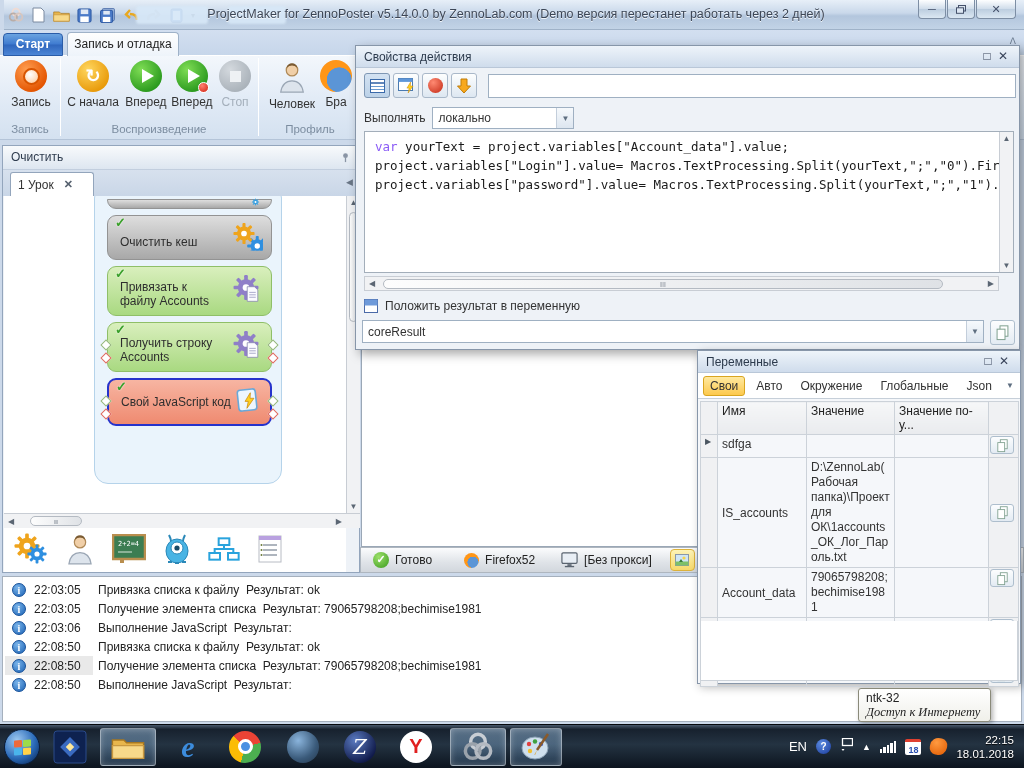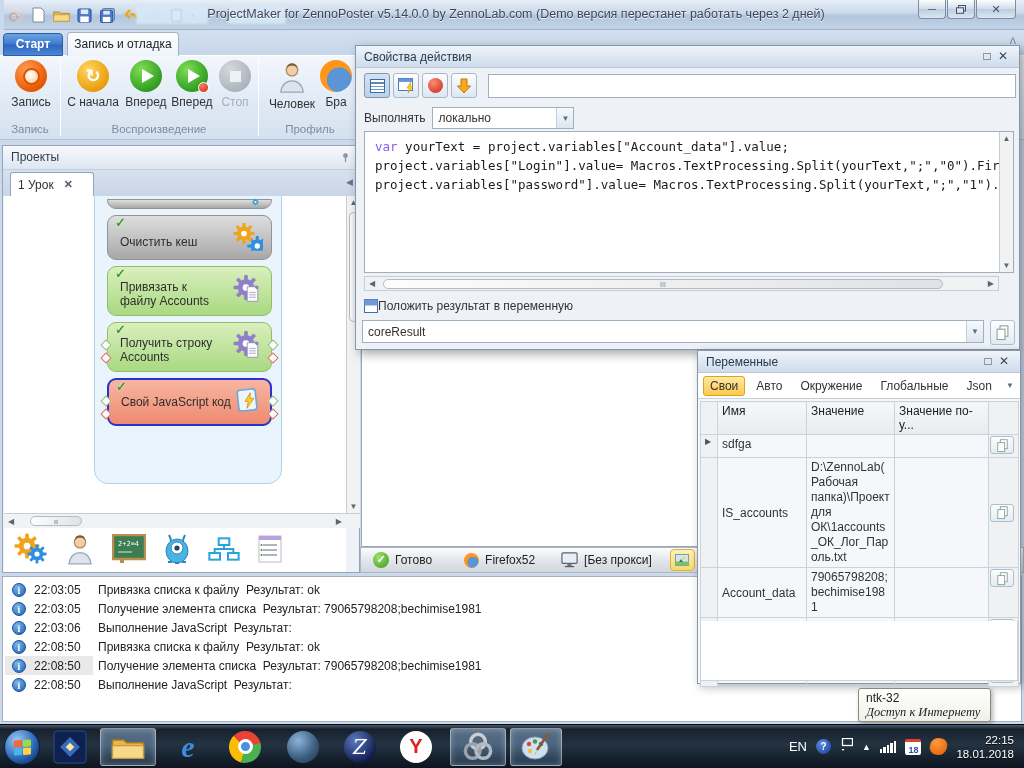--- a/index.html
+++ b/index.html
@@ -331,21 +331,21 @@
     <span class="toggle">
       <svg width="14" height="12" viewBox="0 0 14 12">
           <rect x="0.5" y="0.5" width="13" height="11" fill="#fff" stroke="#4a7ab0"></rect>
           <rect x="8" y="0.5" width="5.5" height="11" fill="#5e96d8"></rect>
         </svg>
     </span>
   </div>
 
   <div class="abs lpanel">
     <div class="abs lp-head">
-      <span>Проекты</span>
+      <span>Очистить</span>
       <svg class="abs" style="right:8px;top:6px" width="11" height="11">
           <use href="#pin"></use>
         </svg>
     </div>
     <div class="abs lp-tabrow">
       <div class="abs lp-tab">
         <span>1 Урок</span>
         <span style="color:#55606e;font-weight:bold;font-size:11px">✕</span>
       </div>
       <span class="abs" style="right:6px;top:7px;color:#6a7686;font-size:9px">◀</span>
@@ -543,21 +543,21 @@
 <span>project.variables["password"].value= Macros.TextProcessing.Split(yourText,";","1").First()</span></div>
     <div class="abs sbar" style="left:643px;top:86px;width:14px;height:140px;border-left:1px solid #c8cdd4">
       <div class="sb-arrow">▲</div>
       <div class="sb-arrow abs" style="bottom:0;width:100%">▼</div>
     </div>
     <div class="abs sbar" style="left:8px;top:230px;width:635px;height:15px;border:1px solid #c8cdd4">
       <span class="abs sb-arrow" style="left:4px;top:0">◀</span>
       <div class="sb-thumb abs" style="left:18px;top:1.5px;width:560px;height:10px;text-align:center;font-size:7px;color:#8a929c;line-height:9px">‖‖</div>
       <span class="abs sb-arrow" style="right:4px;top:0">▶</span>
     </div>
-    <div class="abs" style="left:8px;top:253px;display:flex;align-items:center;">
+    <div class="abs" style="left:8px;top:253px;display:flex;align-items:center;gap:7px">
       <svg width="14" height="14" viewBox="0 0 14 14">
           <rect x="0.5" y="0.5" width="13" height="13" fill="#fff" stroke="#4a6aa8"></rect>
           <path d="M0.5 0.5 h13 v6 h-13 z" fill="#6e9ada"></path>
         </svg>
       <span>Положить результат в переменную</span>
     </div>
     <div class="abs" style="left:6px;top:274px;display:flex;gap:6px">
       <span class="combo" style="width:622px;height:23px">
         <span class="val">coreResult</span>
         <span class="arr">▼</span>

